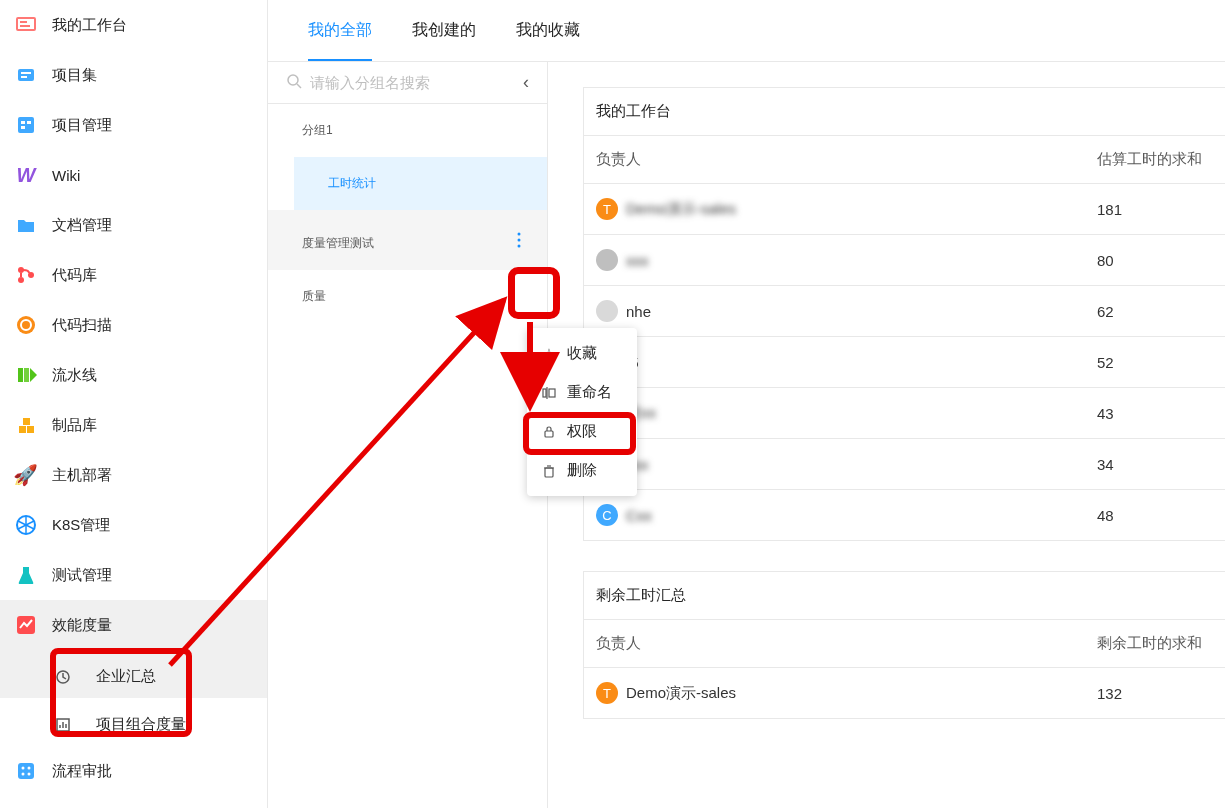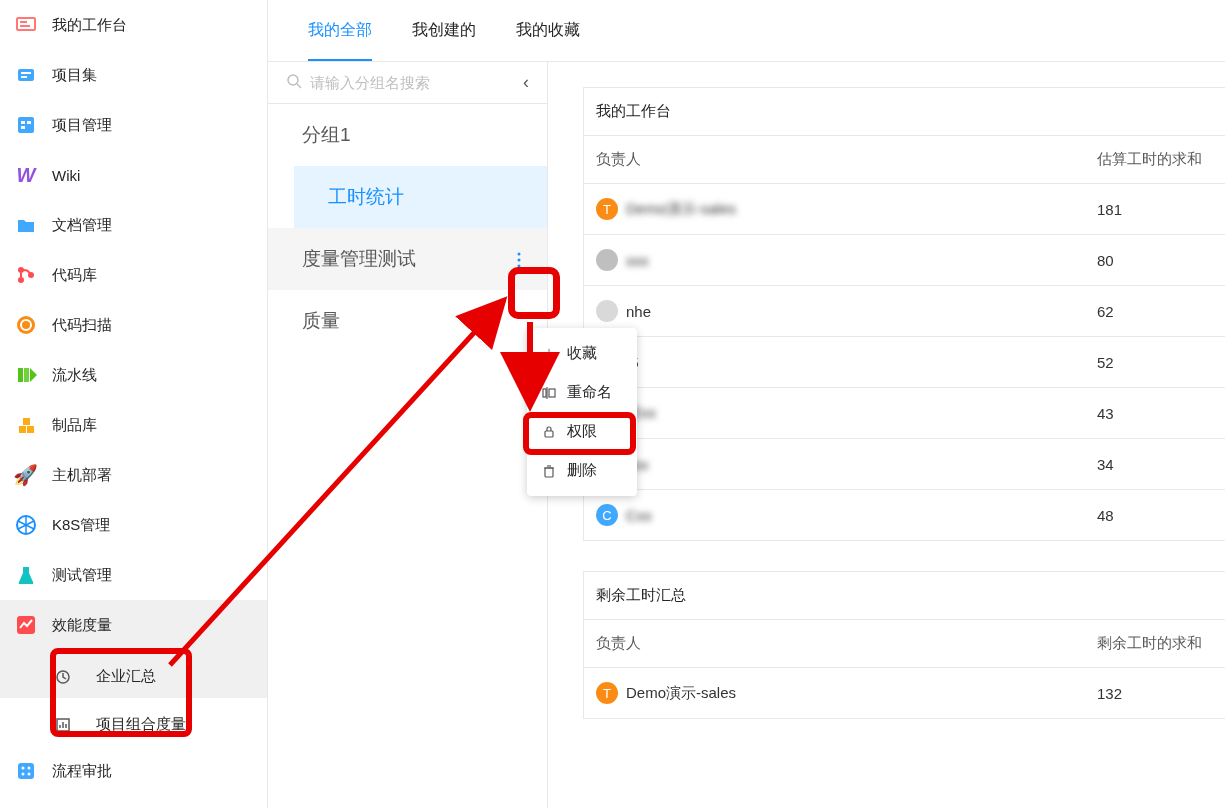--- a/index.html
+++ b/index.html
@@ -25,21 +25,21 @@
     
     .content { display: flex; flex: 1; overflow: hidden; }
 
     
     .group-panel { width: 280px; border-right: 1px solid #e8e8e8; display: flex; flex-direction: column; }
     .search-row { display: flex; align-items: center; padding: 10px 18px; border-bottom: 1px solid #e8e8e8; color: #bfbfbf; gap: 8px; }
     .search-row input { flex: 1; border: none; outline: none; font-size: 15px; background: transparent; color: #333; }
     .search-row input::placeholder { color: #bfbfbf; }
     .search-row .chevron { color: #595959; cursor: pointer; font-size: 18px; }
     .group-list { flex: 1; }
-    .group-item { display: flex; align-items: flex-end; justify-content: space-between; padding: 18px 16px 18px 34px; cursor: pointer; font-size: 19px; color: #595959; }
+    .group-item { display: flex; align-items: flex-end; justify-content: space-between; padding: 18px 16px 18px 34px; cursor: pointer; font-size: 12px; color: #595959; }
     .group-item.selected { background: #e6f4ff; color: #1890ff; margin-left: 26px; }
     .group-item.hover { background: #f5f5f5; }
     .more-btn { width: 24px; height: 24px; display: flex; align-items: center; justify-content: center; border-radius: 2px; cursor: pointer; color: #1890ff; }
 
     
     .data-area { flex: 1; padding: 25px 0 0 35px; overflow-y: auto; }
     .data-area table { border-collapse: collapse; width: 100%; margin-bottom: 30px; border: 1px solid #e8e8e8; border-right: none; }
     .data-area th, .data-area td { text-align: left; padding: 14px 12px; border-bottom: 1px solid #e8e8e8; font-weight: normal; font-size: 15px; }
     .data-area th { color: #595959; }
     .data-area .title-row th { font-size: 15px; color: #262626; }

